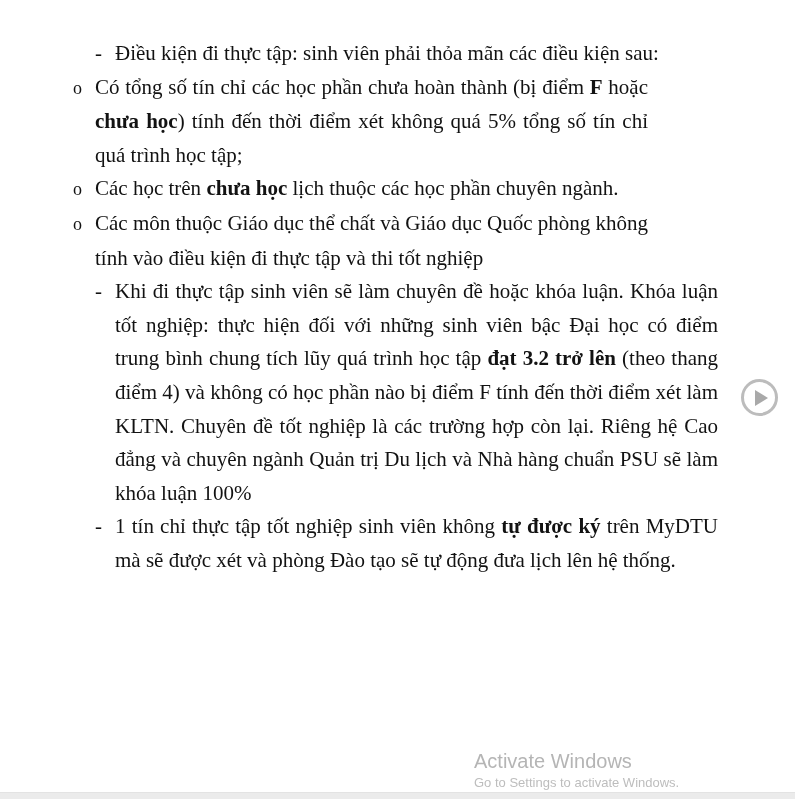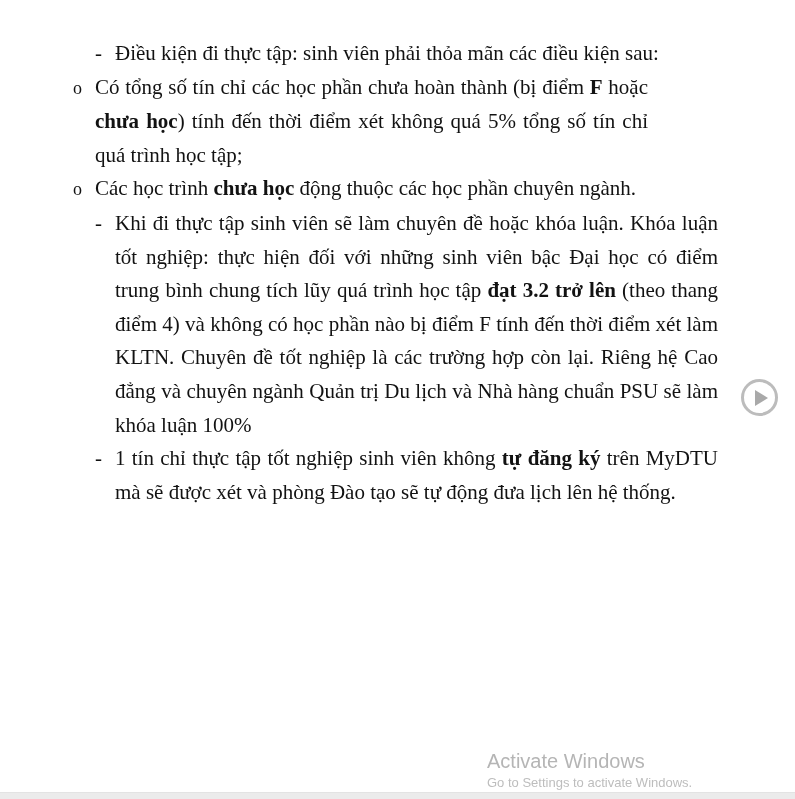--- a/index.html
+++ b/index.html
@@ -68,21 +68,21 @@
     display: block;
     width: 0;
     height: 0;
     border-top: 8px solid transparent;
     border-bottom: 8px solid transparent;
     border-left: 13px solid #a9a9a9;
     margin-left: 4px;
   }
   .watermark {
     position: absolute;
-    left: 487px;
+    left: 474px;
     top: 748px;
     font-family: "Liberation Sans", "DejaVu Sans", sans-serif;
     pointer-events: none;
   }
   .wm-title {
     font-size: 20px;
     line-height: 26px;
     color: #b5b5b5;
   }
   .wm-subtitle {
@@ -101,23 +101,24 @@
   }
 </style>
 </head>
 <body>
 
 <div class="screen">
 
   <div class="doc">
       <div class="li l1"><span class="bullet">-</span><span>Điều kiện đi thực tập: sinh viên phải thỏa mãn các điều kiện sau:</span></div>
       <div class="li l2"><span class="bullet">o</span><span>Có tổng số tín chỉ các học phần chưa hoàn thành (bị điểm </span><span class="bold">F</span><span> hoặc </span><span class="bold">chưa học</span><span>) tính đến thời điểm xét không quá 5% tổng số tín chỉ quá trình học tập;</span></div>
-      <div class="li l2"><span class="bullet">o</span><span>Các học trình </span><span class="bold">chưa học</span><span> động thuộc các học phần chuyên ngành.</span></div>
+      <div class="li l2"><span class="bullet">o</span><span>Các học trên </span><span class="bold">chưa học</span><span> lịch thuộc các học phần chuyên ngành.</span></div>
+      <div class="li l2"><span class="bullet">o</span><span>Các môn thuộc Giáo dục thể chất và Giáo dục Quốc phòng không tính vào điều kiện đi thực tập và thi tốt nghiệp</span></div>
       <div class="li l1"><span class="bullet">-</span><span>Khi đi thực tập sinh viên sẽ làm chuyên đề hoặc khóa luận. Khóa luận tốt nghiệp: thực hiện đối với những sinh viên bậc Đại học có điểm trung bình chung tích lũy quá trình học tập </span><span class="bold">đạt 3.2 trở lên</span><span> (theo thang điểm 4) và không có học phần nào bị điểm F tính đến thời điểm xét làm KLTN. Chuyên đề tốt nghiệp là các trường hợp còn lại. Riêng hệ Cao đẳng và chuyên ngành Quản trị Du lịch và Nhà hàng chuẩn PSU sẽ làm khóa luận 100%</span></div>
-      <div class="li l1"><span class="bullet">-</span><span>1 tín chỉ thực tập tốt nghiệp sinh viên không </span><span class="bold">tự đăng ký</span><span> trên MyDTU mà sẽ được xét và phòng Đào tạo sẽ tự động đưa lịch lên hệ thống.</span></div>
+      <div class="li l1"><span class="bullet">-</span><span>1 tín chỉ thực tập tốt nghiệp sinh viên không </span><span class="bold">tự được ký</span><span> trên MyDTU mà sẽ được xét và phòng Đào tạo sẽ tự động đưa lịch lên hệ thống.</span></div>
     </div>
 
   <button class="next-btn">
     <span class="play-tri"></span>
   </button>
 
   <div class="watermark">
     <div class="wm-title">Activate Windows</div>
     <div class="wm-subtitle">Go to Settings to activate Windows.</div>
   </div>

